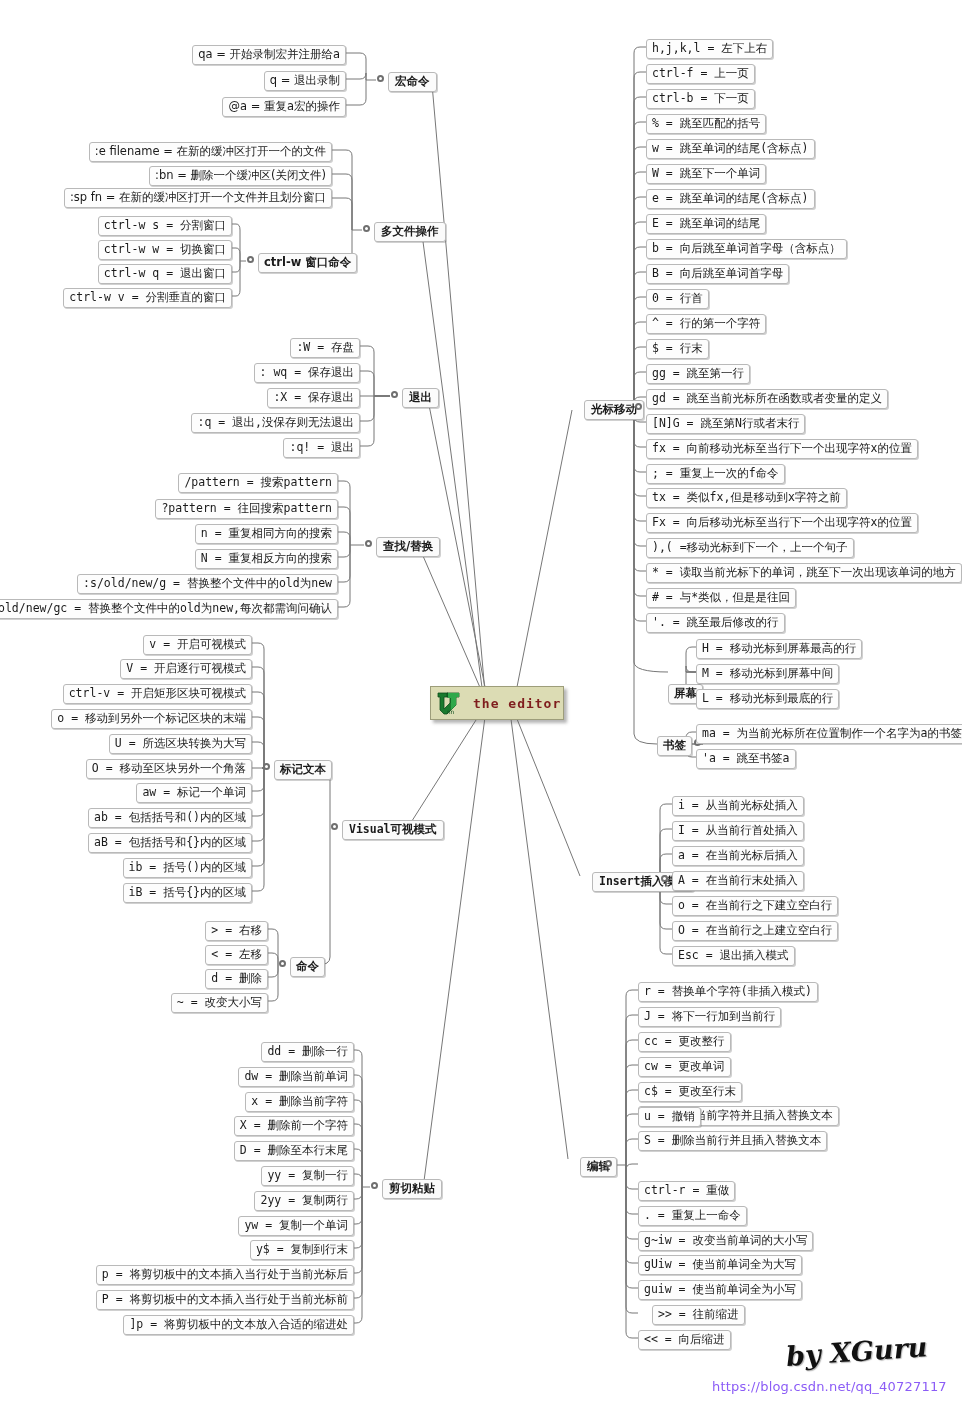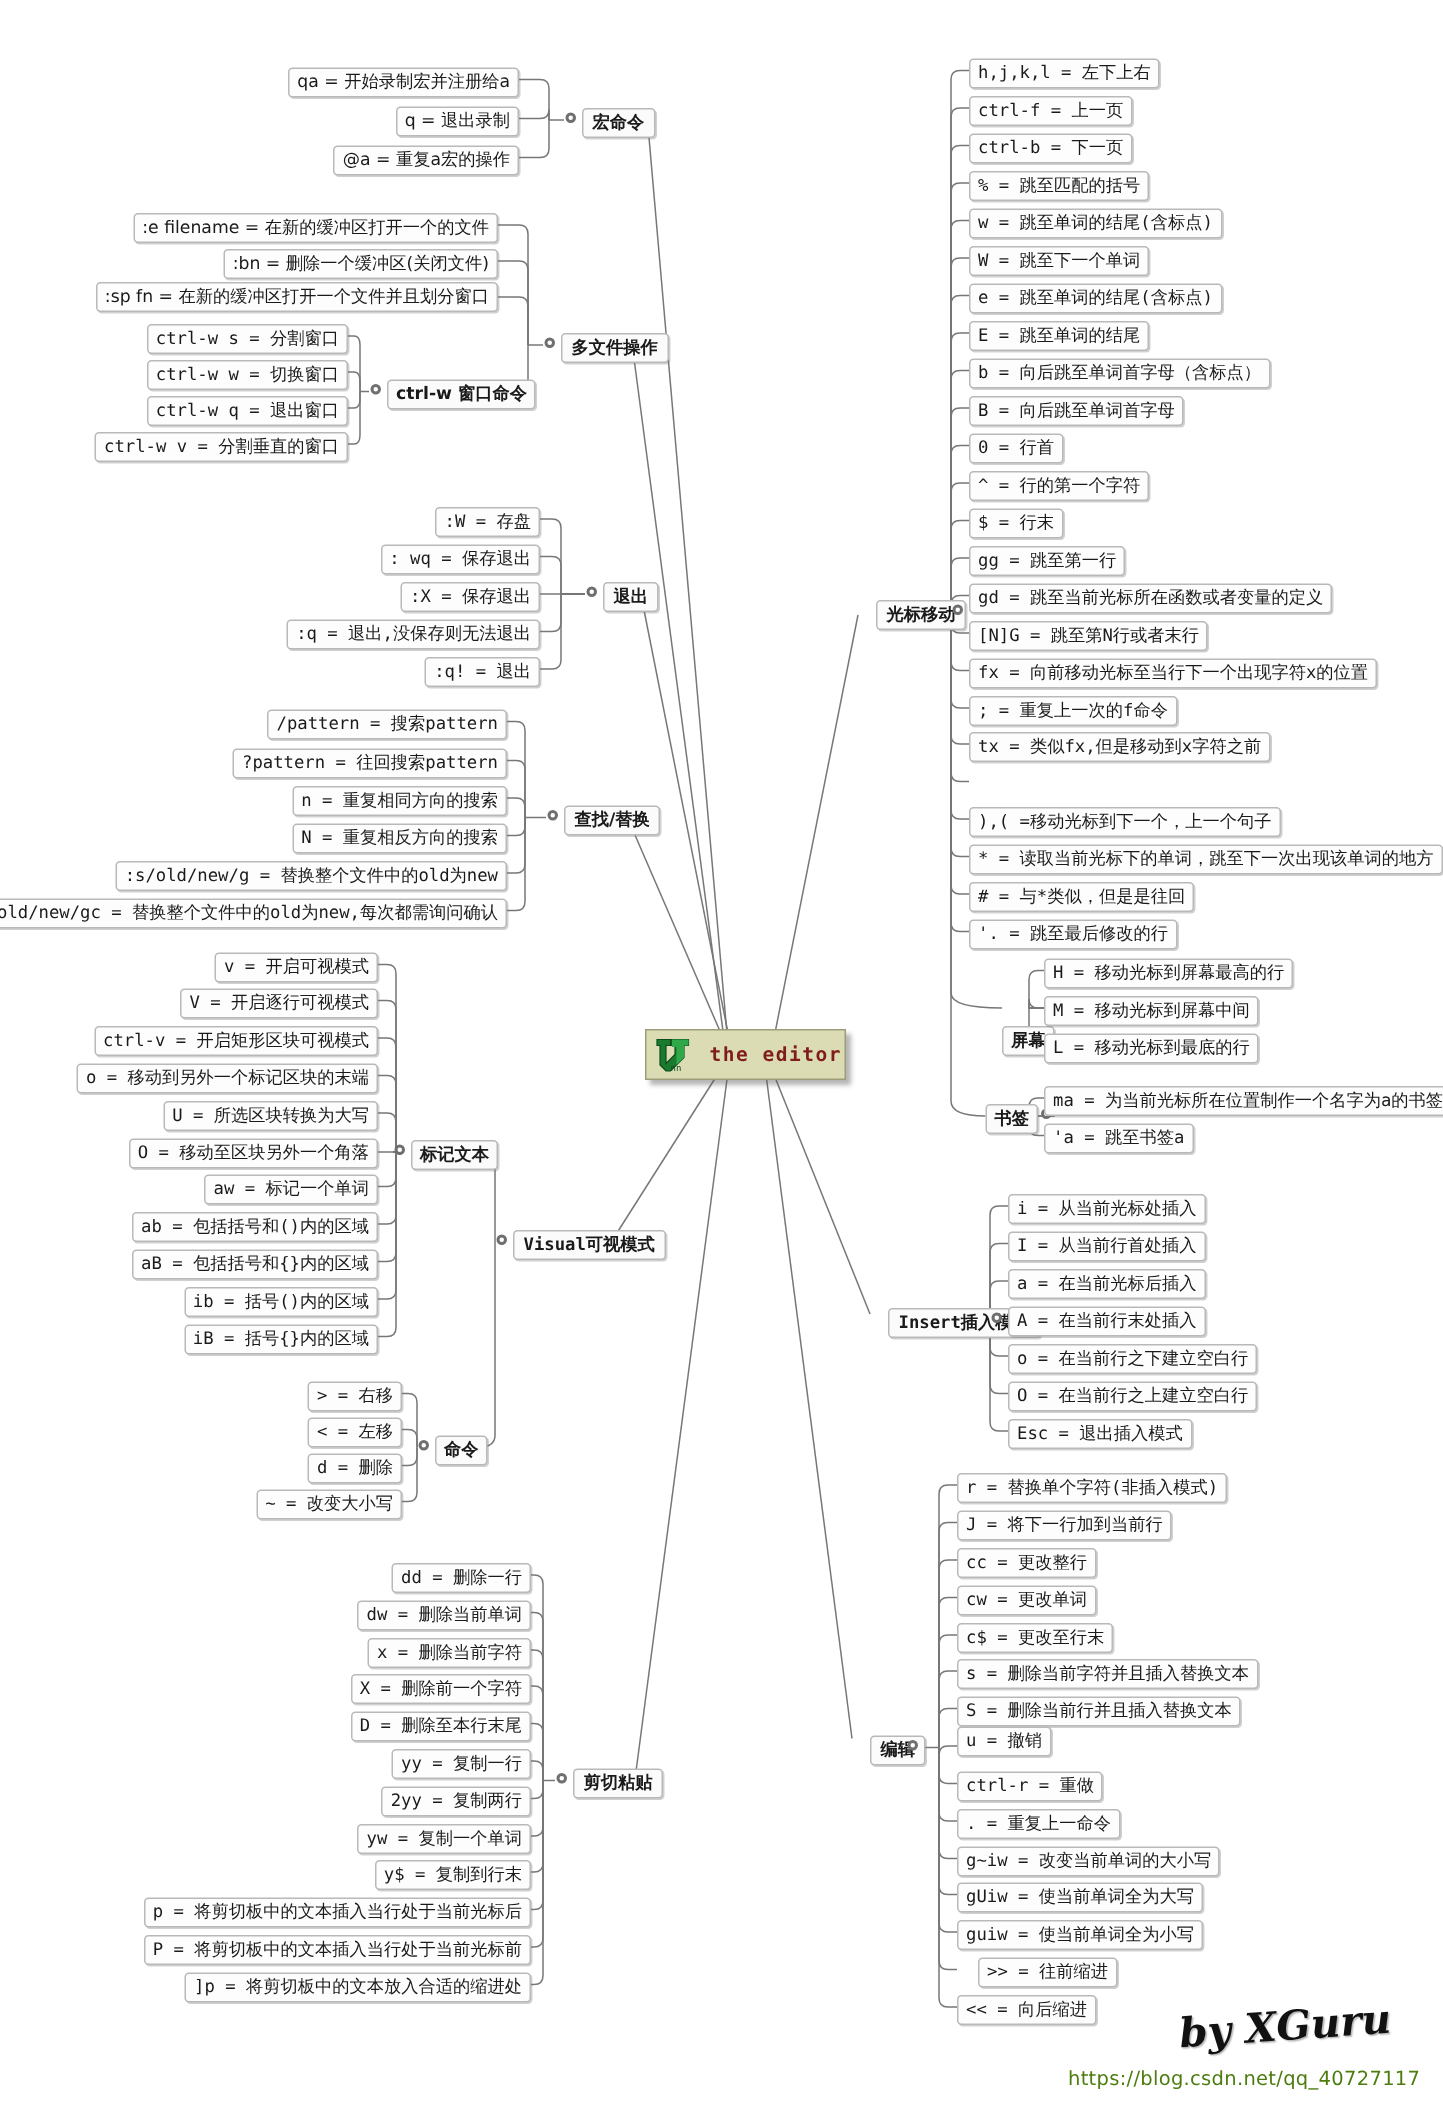--- a/index.html
+++ b/index.html
@@ -62,21 +62,21 @@
   #signature{
     position:absolute;left:786px;top:1336px;
     font-family:"DejaVu Serif","Liberation Serif",serif;
     font-style:italic;font-weight:bold;font-size:27px;color:#111;
     transform:rotate(-4deg);
     text-shadow:1px 1px 1px rgba(150,150,150,.7);
   }
   #watermark{
     position:absolute;left:712px;top:1379px;
     font-family:"DejaVu Sans","Liberation Sans",sans-serif;
-    font-size:13px;color:#4d7c0f;letter-spacing:.2px;
+    font-size:13px;color:#8b5cf6;letter-spacing:.2px;
   }
 </style>
 </head>
 <body>
 
 <div id="canvas">
 
   <svg class="links" id="links">
       <path d="M 346 53 L 360 53 Q 366 53 366 59 L 366 80" fill="none" stroke="#777" stroke-width="1"></path>
       <path d="M 346 79 L 360 79 Q 366 79 366 73 L 366 80" fill="none" stroke="#777" stroke-width="1"></path>
@@ -295,20 +295,21 @@
     <div class="node " style="top: 264px; left: 646px;">B = 向后跳至单词首字母</div>
     <div class="node " style="top: 289px; left: 646px;">0 = 行首</div>
     <div class="node " style="top: 314px; left: 646px;">^ = 行的第一个字符</div>
     <div class="node " style="top: 339px; left: 646px;">$ = 行末</div>
     <div class="node " style="top: 364px; left: 646px;">gg = 跳至第一行</div>
     <div class="node " style="top: 389px; left: 646px;">gd = 跳至当前光标所在函数或者变量的定义</div>
     <div class="node " style="top: 414px; left: 646px;">[N]G = 跳至第N行或者末行</div>
     <div class="node " style="top: 439px; left: 646px;">fx = 向前移动光标至当行下一个出现字符x的位置</div>
     <div class="node " style="top: 464px; left: 646px;">; = 重复上一次的f命令</div>
     <div class="node " style="top: 488px; left: 646px;">tx = 类似fx,但是移动到x字符之前</div>
+    <div class="node " style="top: 513px; left: 646px;">Fx = 向后移动光标至当行下一个出现字符x的位置</div>
     <div class="node " style="top: 538px; left: 646px;">),( =移动光标到下一个，上一个句子</div>
     <div class="node " style="top: 563px; left: 646px;">* = 读取当前光标下的单词，跳至下一次出现该单词的地方</div>
     <div class="node " style="top: 588px; left: 646px;"># = 与*类似，但是是往回</div>
     <div class="node " style="top: 613px; left: 646px;">'. = 跳至最后修改的行</div>
     <div class="node cn sub" style="top: 664px; left: 668px; margin-top: 20px;">屏幕</div>
     <div class="dot" style="left: 705px; top: 667px;"></div>
     <div class="node " style="top: 639px; left: 696px;">H = 移动光标到屏幕最高的行</div>
     <div class="node " style="top: 664px; left: 696px;">M = 移动光标到屏幕中间</div>
     <div class="node " style="top: 689px; left: 696px;">L = 移动光标到最底的行</div>
     <div class="node cn sub" style="top: 736px; left: 657px;">书签</div>
@@ -326,21 +327,21 @@
     <div class="node " style="top: 946px; left: 672px;">Esc = 退出插入模式</div>
     <div class="node cn branch" style="top: 1157px; left: 580px;">编辑</div>
     <div class="dot" style="left: 605px; top: 1160px;"></div>
     <div class="node " style="top: 982px; left: 638px;">r = 替换单个字符(非插入模式)</div>
     <div class="node " style="top: 1007px; left: 638px;">J = 将下一行加到当前行</div>
     <div class="node " style="top: 1032px; left: 638px;">cc = 更改整行</div>
     <div class="node " style="top: 1057px; left: 638px;">cw = 更改单词</div>
     <div class="node " style="top: 1082px; left: 638px;">c$ = 更改至行末</div>
     <div class="node " style="top: 1106px; left: 638px;">s = 删除当前字符并且插入替换文本</div>
     <div class="node " style="top: 1131px; left: 638px;">S = 删除当前行并且插入替换文本</div>
-    <div class="node " style="top: 1107px; left: 638px; margin-top: 44px;">u = 撤销</div>
+    <div class="node " style="top: 1107px; left: 638px;">u = 撤销</div>
     <div class="node " style="top: 1181px; left: 638px;">ctrl-r = 重做</div>
     <div class="node " style="top: 1206px; left: 638px;">. = 重复上一命令</div>
     <div class="node " style="top: 1231px; left: 638px;">g~iw = 改变当前单词的大小写</div>
     <div class="node " style="top: 1255px; left: 638px;">gUiw = 使当前单词全为大写</div>
     <div class="node " style="top: 1280px; left: 638px;">guiw = 使当前单词全为小写</div>
     <div class="node " style="top: 1305px; left: 638px; margin-left: 14px;">&gt;&gt; = 往前缩进</div>
     <div class="node " style="top: 1330px; left: 638px;">&lt;&lt; = 向后缩进</div>
   </div>
 
 </body></html>

